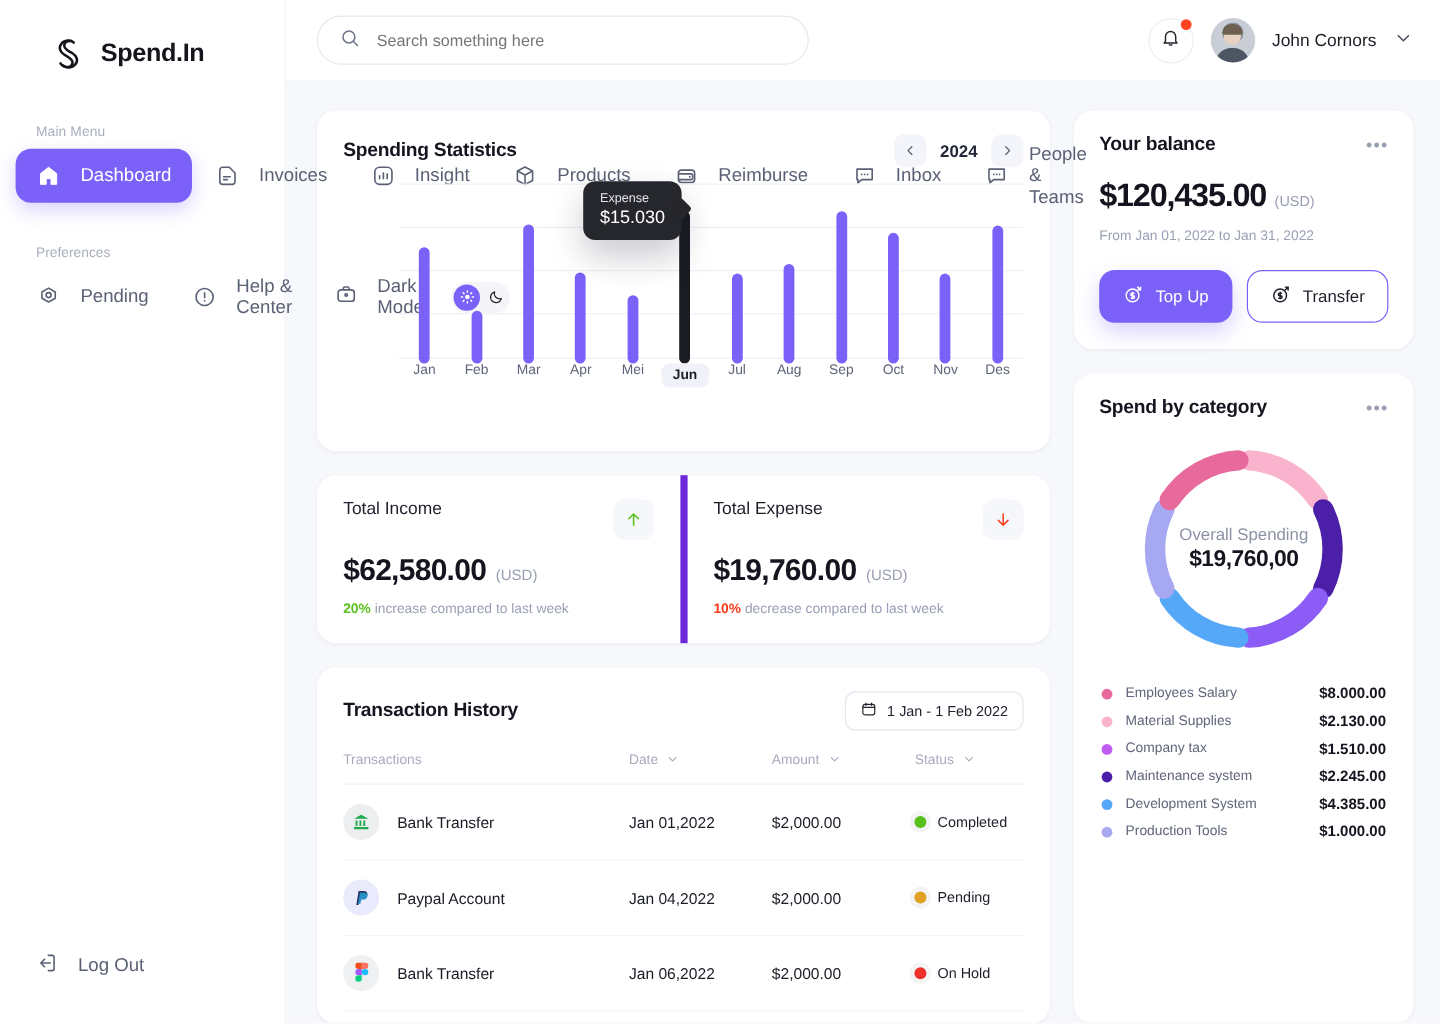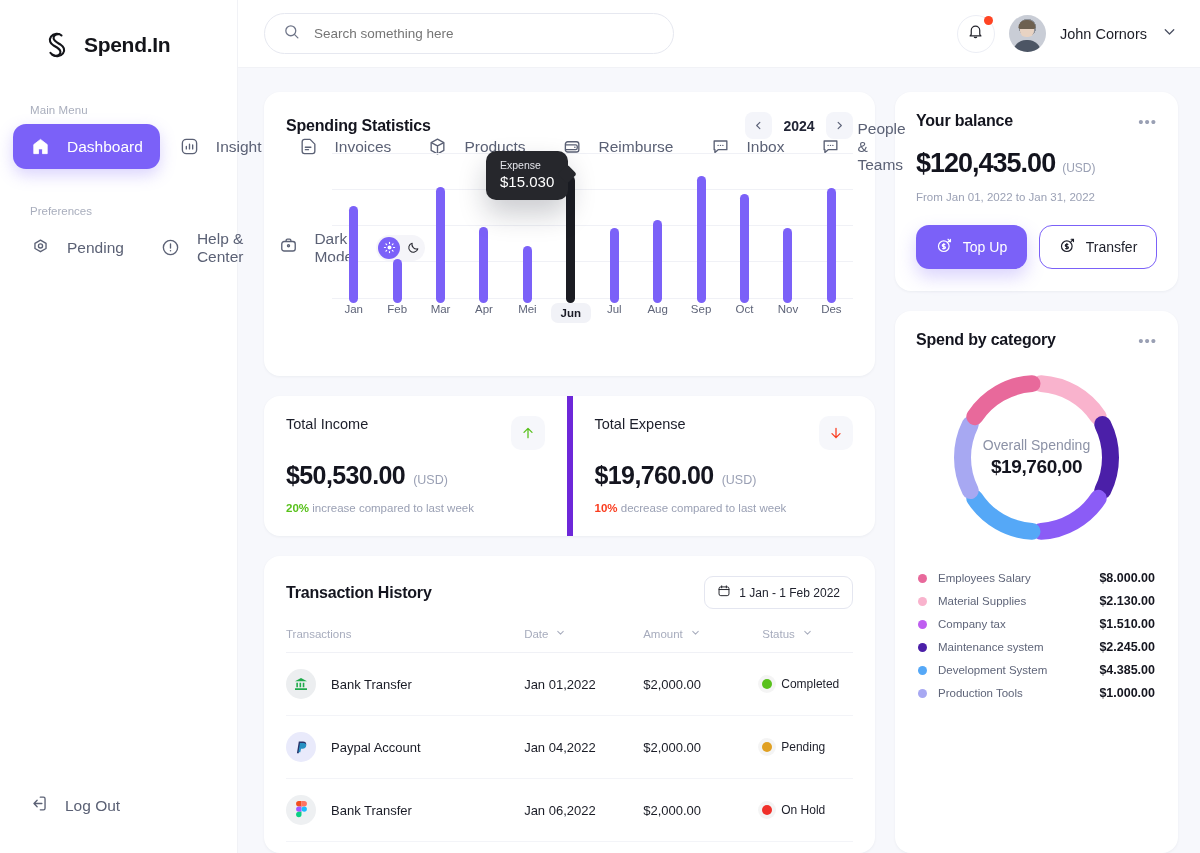--- a/index.html
+++ b/index.html
@@ -189,34 +189,34 @@
         <span class="ico">
           <svg width="19" height="19" viewBox="0 0 24 24" fill="#fff">
               <path d="M12 3 3.5 9.6V21h6v-6h5v6h6V9.6L12 3z"></path>
             </svg>
         </span>
         <span>Dashboard</span>
       </div>
       <div class="menu-item">
         <span class="ico">
           <svg width="19" height="19" viewBox="0 0 24 24" fill="none" stroke="#5b6175" stroke-width="1.7">
+            <path d="M14 3H7a3 3 0 0 0-3 3v12a3 3 0 0 0 3 3h10a3 3 0 0 0 3-3V9l-6-6z" stroke-linejoin="round"></path>
+            <path d="M8 13h7M8 16h4" stroke-linecap="round"></path>
+          </svg>
+        </span>
+        <span>Invoices</span>
+      </div>
+      <div class="menu-item">
+        <span class="ico">
+          <svg width="19" height="19" viewBox="0 0 24 24" fill="none" stroke="#5b6175" stroke-width="1.7">
             <rect x="3" y="3" width="18" height="18" rx="5"></rect>
               <path d="M8 15v-3M12 15V9M16 15v-5" stroke-linecap="round"></path>
           </svg>
         </span>
         <span>Insight</span>
-      </div>
-      <div class="menu-item">
-        <span class="ico">
-          <svg width="19" height="19" viewBox="0 0 24 24" fill="none" stroke="#5b6175" stroke-width="1.7">
-            <path d="M14 3H7a3 3 0 0 0-3 3v12a3 3 0 0 0 3 3h10a3 3 0 0 0 3-3V9l-6-6z" stroke-linejoin="round"></path>
-            <path d="M8 13h7M8 16h4" stroke-linecap="round"></path>
-          </svg>
-        </span>
-        <span>Invoices</span>
       </div>
       <div class="menu-item">
         <span class="ico">
           <svg width="19" height="19" viewBox="0 0 24 24" fill="none" stroke="#5b6175" stroke-width="1.7" stroke-linejoin="round">
             <path d="M12 2.8 20 7v10l-8 4.2L4 17V7l8-4.2z"></path>
               <path d="M4 7l8 4.2L20 7M12 11.2V21"></path>
           </svg>
         </span>
         <span>Products</span>
       </div>
@@ -447,21 +447,21 @@
           <div class="stat">
             <div class="stat-head">
               <span class="stat-title">Total Income</span>
               <span class="stat-arrow">
                 <svg width="16" height="16" viewBox="0 0 24 24" fill="none" stroke="#58c11b" stroke-width="1.9" stroke-linecap="round" stroke-linejoin="round">
                     <path d="M12 19V5M6 11l6-6 6 6"></path>
                   </svg>
               </span>
             </div>
             <div class="stat-value">
-              <span>$50,530.00</span>
+              <span>$62,580.00</span>
               <span class="stat-usd">(USD)</span>
             </div>
             <div class="stat-note">
               <b style="color:#58c11b">20%</b>
               <span>increase compared to last week</span>
             </div>
           </div>
 
           <div class="stat">
             <div class="stat-head">

